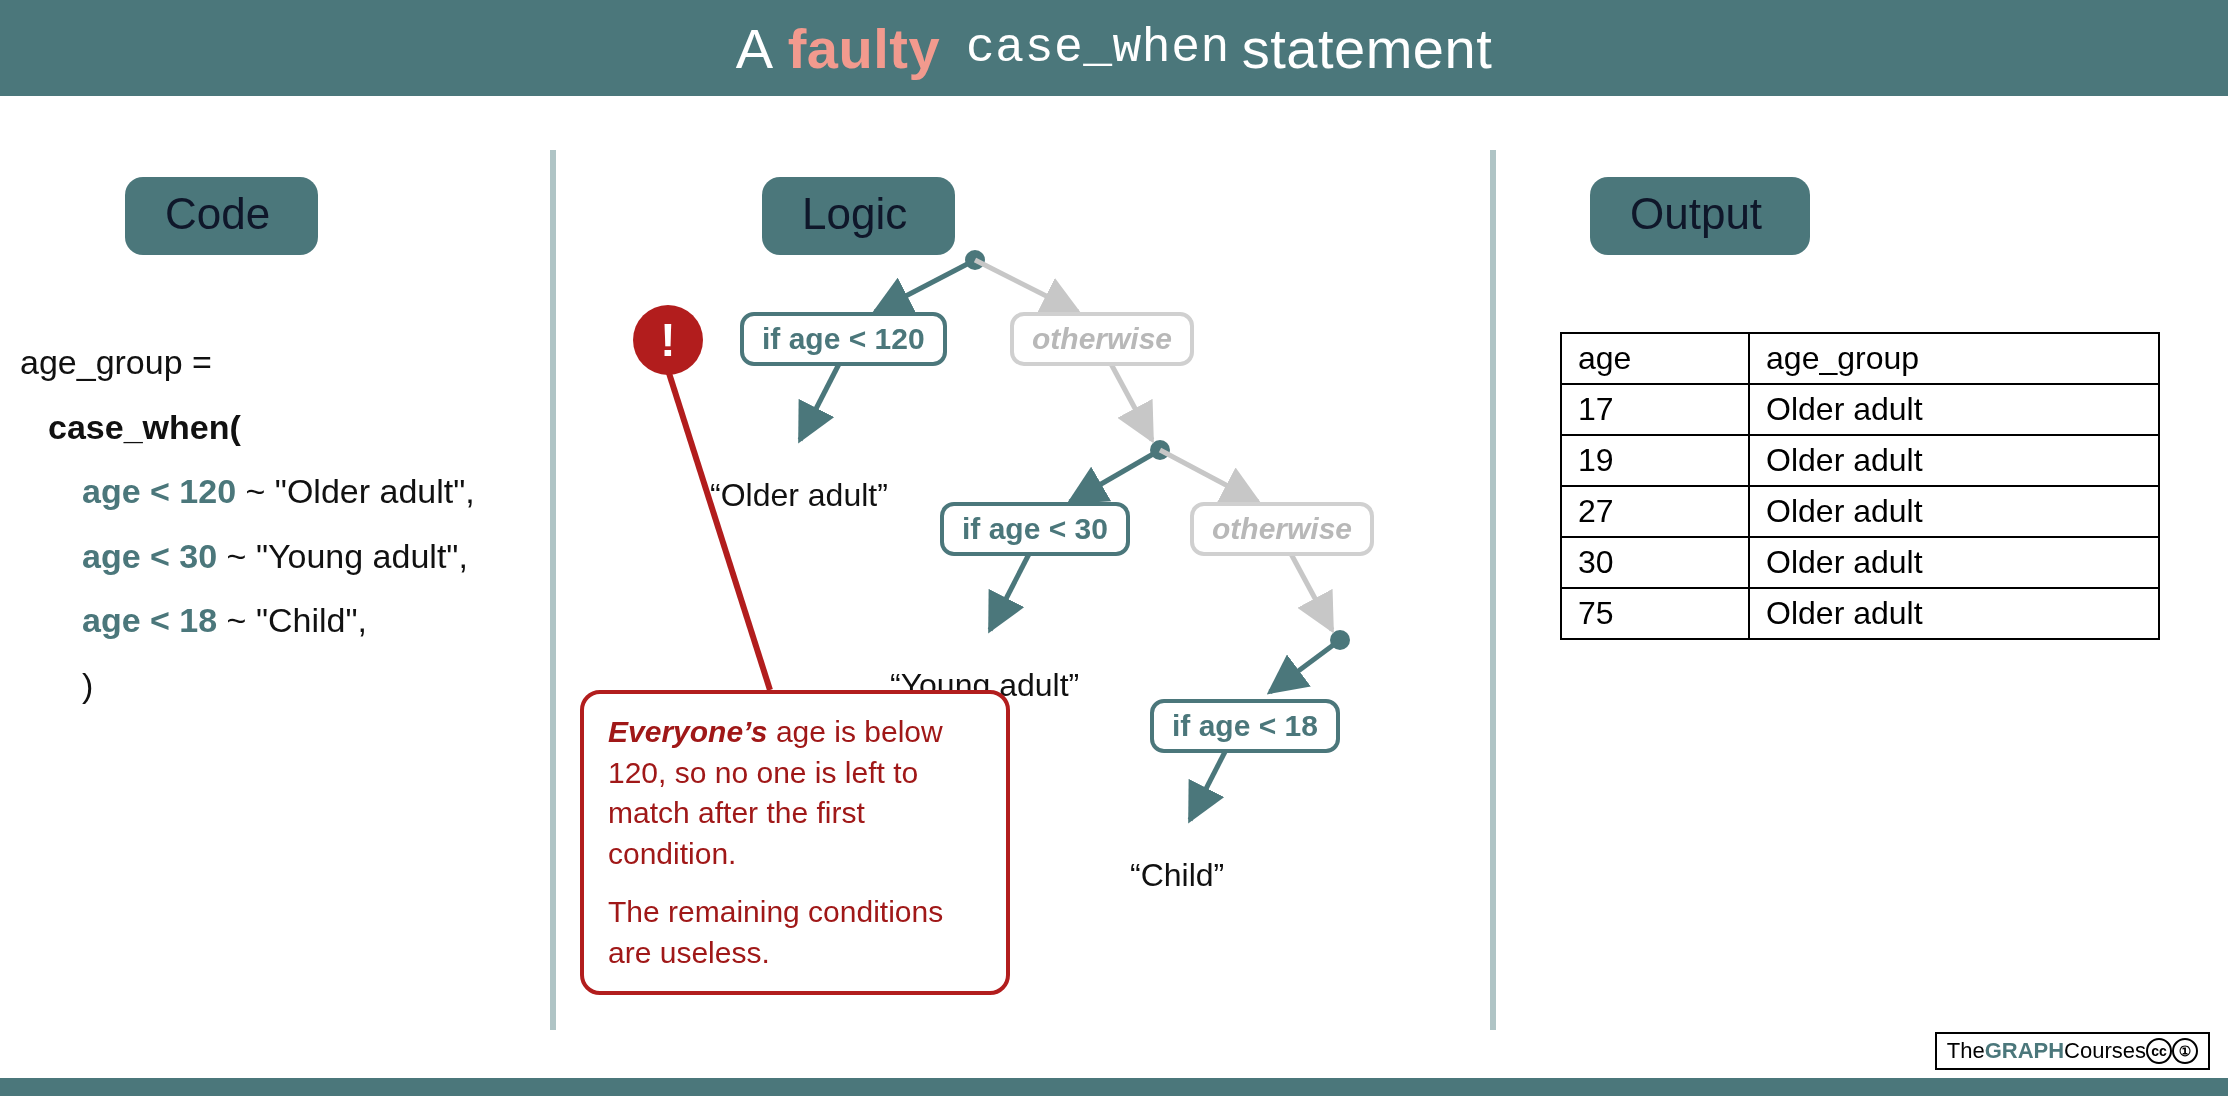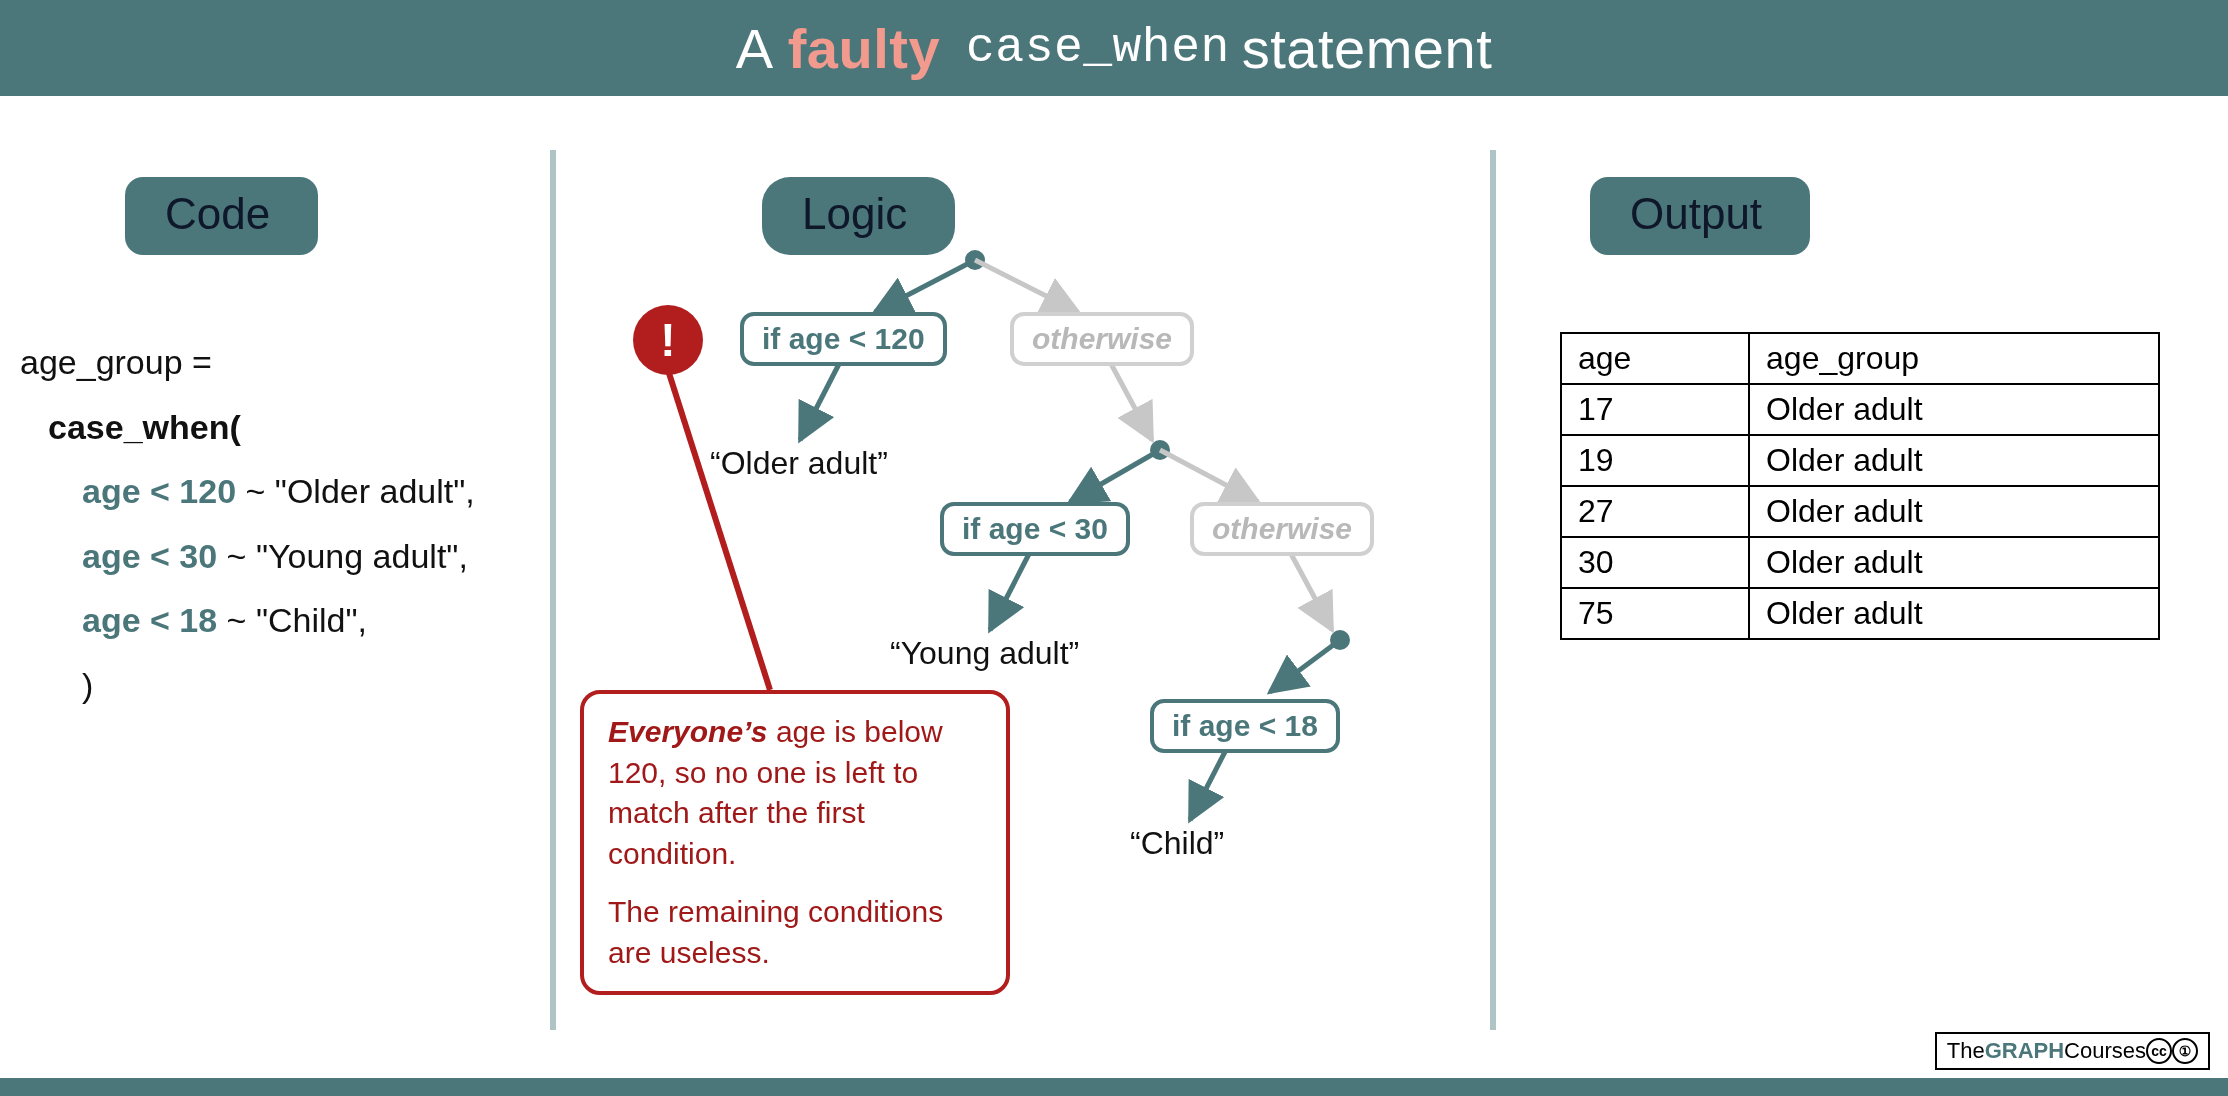--- a/index.html
+++ b/index.html
@@ -18,21 +18,21 @@
   .bottom-bar {
     position: absolute; bottom: 0; left: 0; width: 100%; height: 18px; background: #4b777b;
   }
 
   .pill {
     position: absolute; top: 150px;
     background: #4b777b; color: #0f172a; font-size: 44px;
     padding: 12px 48px 16px 40px; border-radius: 18px; margin-top: 27px;
   }
   .pill.code  { left: 125px; }
-  .pill.logic { left: 762px; border-radius: 28px; }
+  .pill.logic { left: 762px; }
   .pill.output{ left: 1590px; }
 
   .vdiv {
     position: absolute; top: 150px; width: 6px; height: 880px; background: #afc4c5;
   }
   .vdiv.d1 { left: 550px; }
   .vdiv.d2 { left: 1490px; }
 
   .code-block {
     position: absolute; left: 20px; top: 330px; width: 490px;
@@ -49,21 +49,21 @@
 
   .cond-box, .other-box {
     position: absolute; border: 4px solid; border-radius: 14px;
     font-weight: 700; font-size: 30px; padding: 6px 18px;
     background: #fff;
   }
   .cond-box  { color: #4b777b; border-color: #4b777b; }
   .other-box { color: #b8b8b8; border-color: #d0d0d0; font-style: italic; }
 
   .leaf {
-    position: absolute; font-size: 32px; color: #111;
+    position: absolute; font-size: 32px; color: #111; margin-top: 32px;
   }
 
   .bang {
     position: absolute; width: 70px; height: 70px; border-radius: 50%;
     background: #b21d1d; color: #fff; font-size: 46px; font-weight: 700;
     display: flex; align-items: center; justify-content: center;
   }
 
   .callout {
     position: absolute; border: 4px solid #b21d1d; border-radius: 20px;

